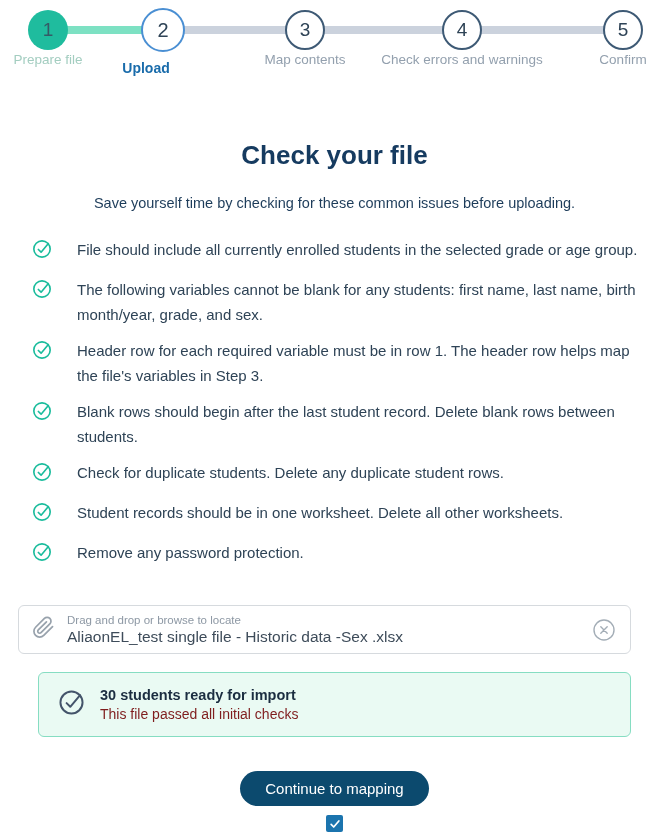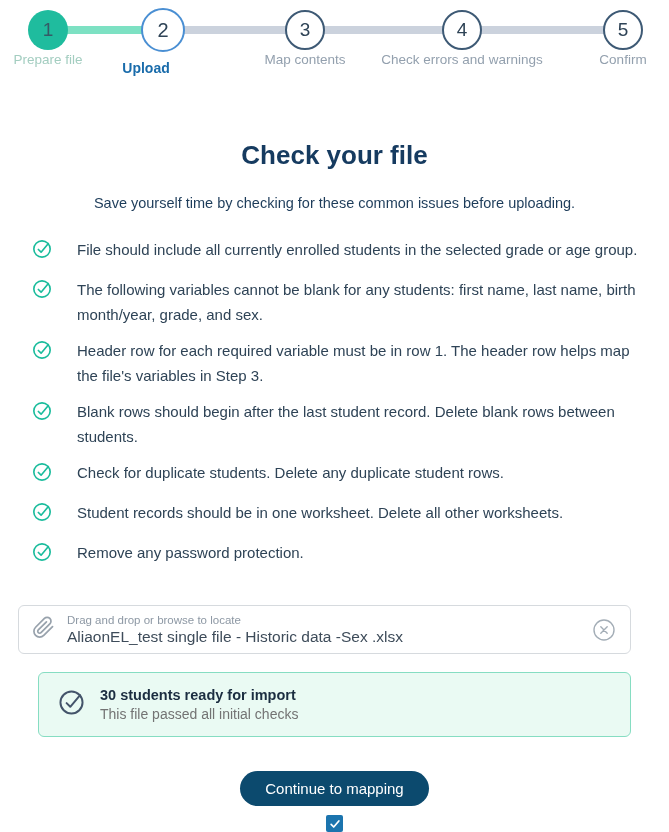--- a/index.html
+++ b/index.html
@@ -65,21 +65,21 @@
   .filebox .remove { margin-left: auto; cursor: pointer; display: flex; }
 
   
   .successbox {
     margin: 18px 38px 0 38px;
     background: #eafaf3; border: 1px solid #86ddc2; border-radius: 6px;
     display: flex; align-items: center; gap: 15px;
     padding: 12px 16px 12px 19px; min-height: 63px;
   }
   .successbox .s-title { font-size: 14.5px; font-weight: 700; color: #1b2d40; line-height: 20px; }
-  .successbox .s-sub { font-size: 14px; color: #737373; line-height: 19px; }
+  .successbox .s-sub { font-size: 14px; color: #7f1d1d; line-height: 19px; }
 
   
   .cta {
     display: block; margin: 34px auto 0 auto;
     height: 35px; padding: 0 25px; border: none; border-radius: 17.5px;
     background: #0c4a6e; color: #ffffff; font-size: 15px;
     font-family: "Liberation Sans", "DejaVu Sans", sans-serif;
     cursor: pointer;
   }
   .cb-row {

